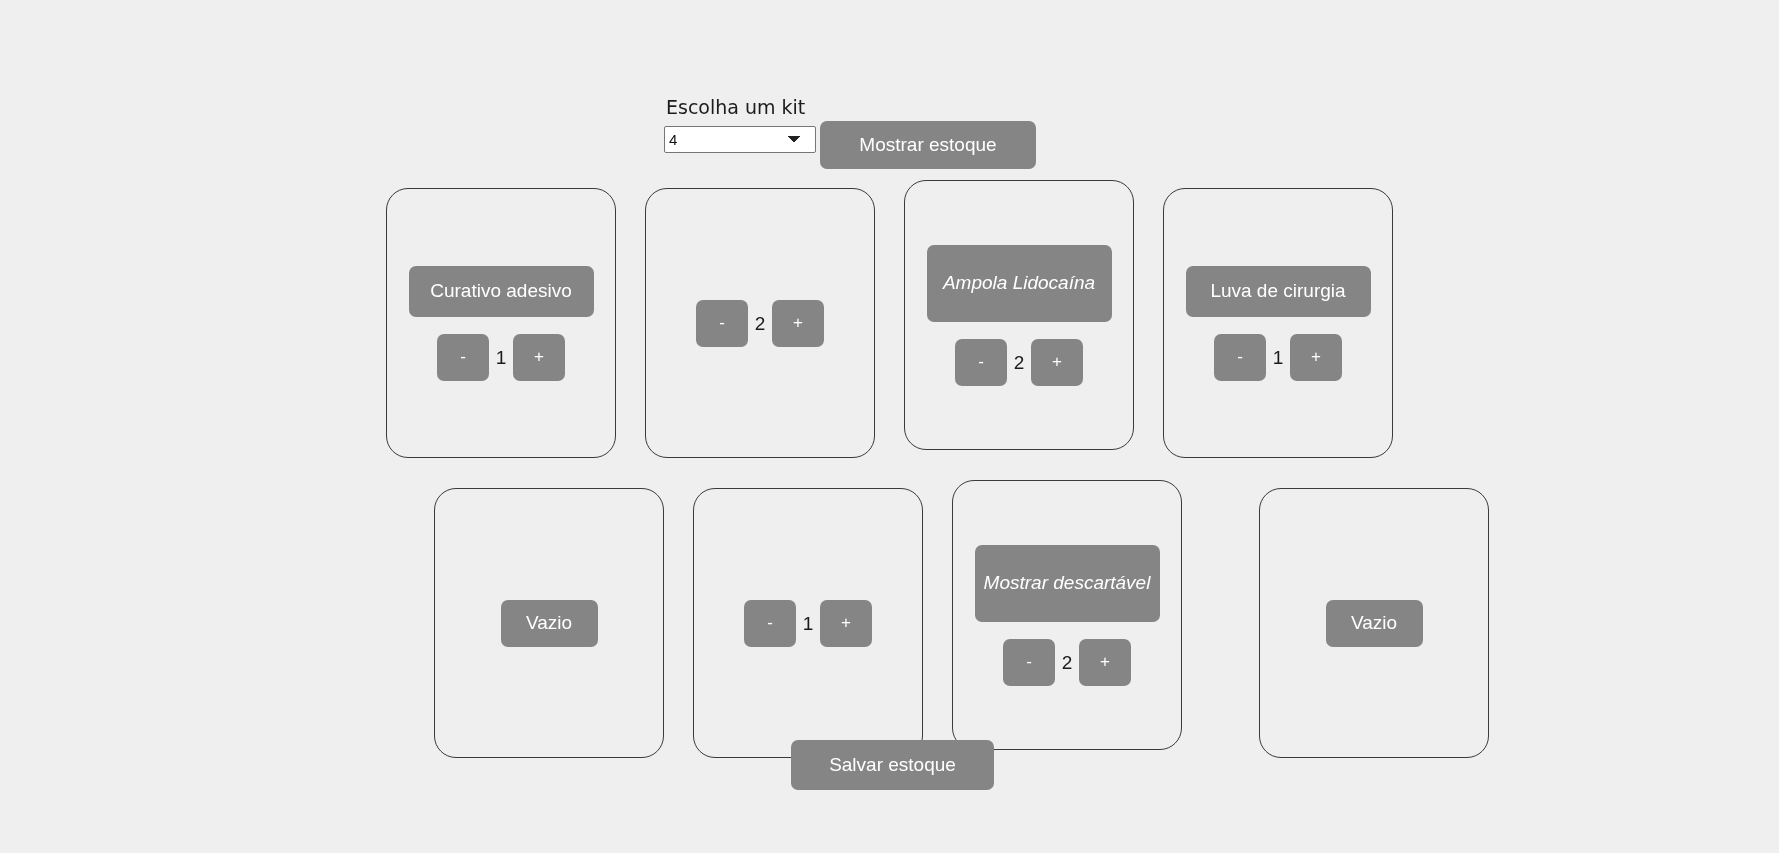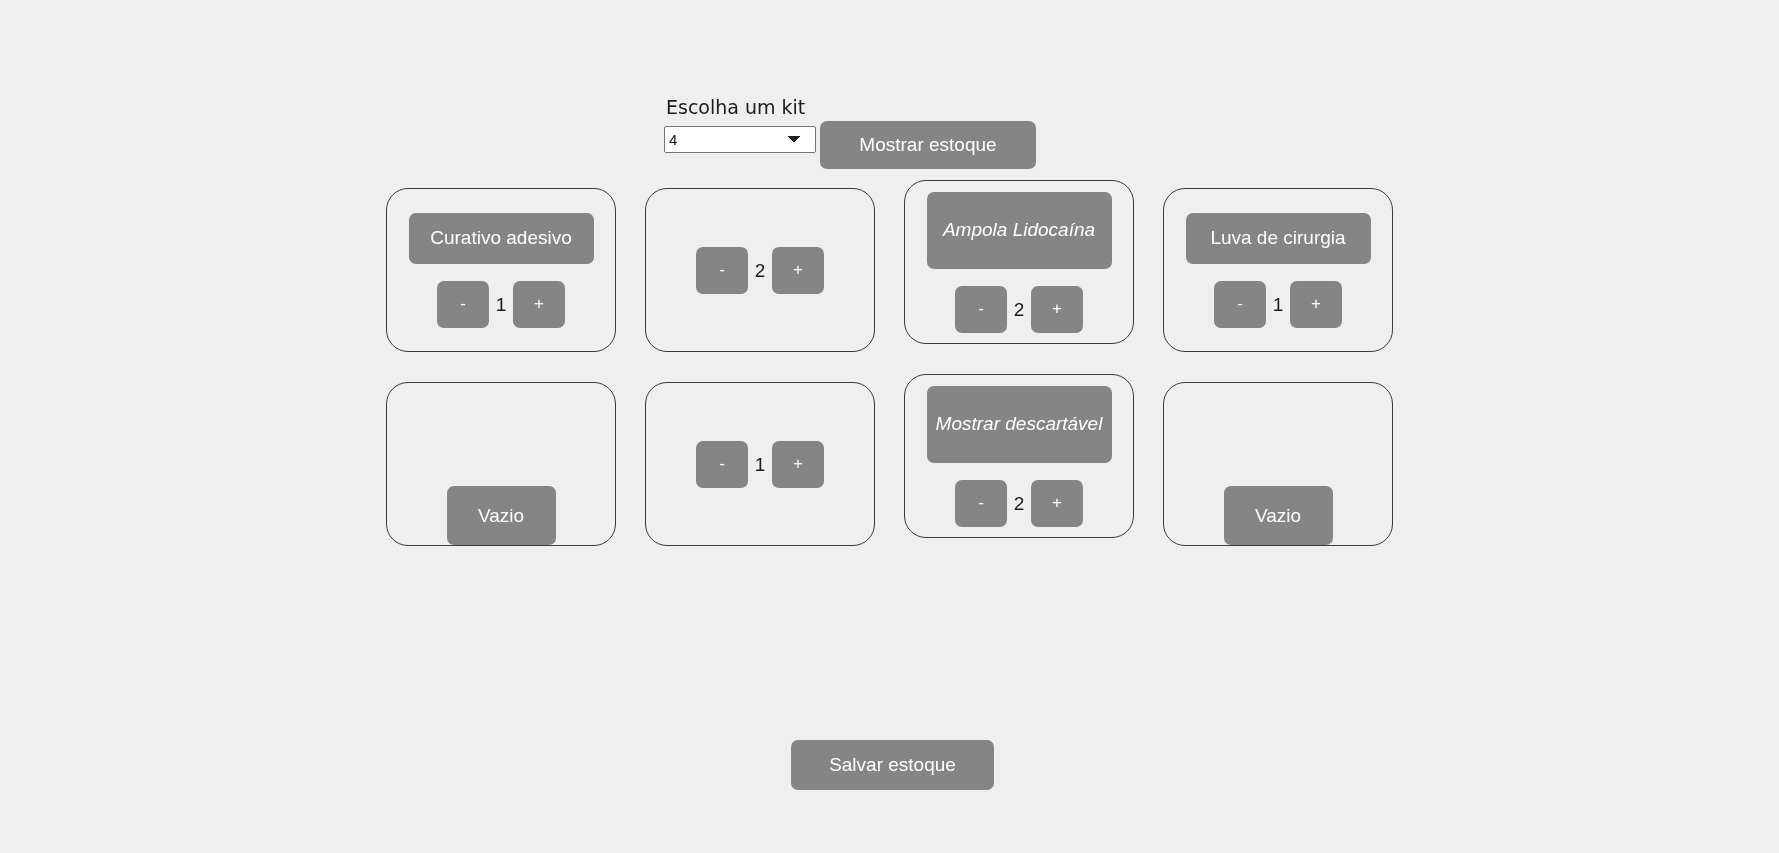--- a/index.html
+++ b/index.html
@@ -71,21 +71,21 @@
     align-items: center;
     justify-content: center;
     background: #858585;
     color: #ffffff;
     border: none;
     border-radius: 7px;
     font-family: "Liberation Sans", sans-serif;
     cursor: pointer;
     text-align: center;
     line-height: 1.22;
-    padding: 6px;
+    padding: 0;
   }
   .btn-show {
     width: 216px;
     height: 48px;
     font-size: 19px;
     margin-top: -5px;
   }
 
   
   .grid {
@@ -98,21 +98,21 @@
     display: flex;
     gap: 29px;
     align-items: flex-start;
   }
   .grid-row + .grid-row {
     margin-top: 30px;
   }
 
   .slot {
     width: 230px;
-    height: 164px;
+    height: 270px;
     box-sizing: border-box;
     border: 1px solid #3a3a3a;
     border-radius: 22px;
     background: #efefef;
     display: flex;
     flex-direction: column;
     align-items: center;
     justify-content: center;
     position: relative;
     flex: 0 0 auto;
@@ -153,21 +153,22 @@
     color: #1b1b1b;
     min-width: 18px;
     text-align: center;
     padding: 0 3px;
     font-family: "Liberation Sans", sans-serif;
     line-height: 1;
   }
 
   
   .slot.empty {
-    justify-content: flex-end;
+    justify-content: center;
+    margin-left: 48px;
   }
   .empty-label {
     width: 97px;
     height: 47px;
     font-size: 19px;
     border-radius: 7px;
     margin-bottom: 0;
   }
 
   

